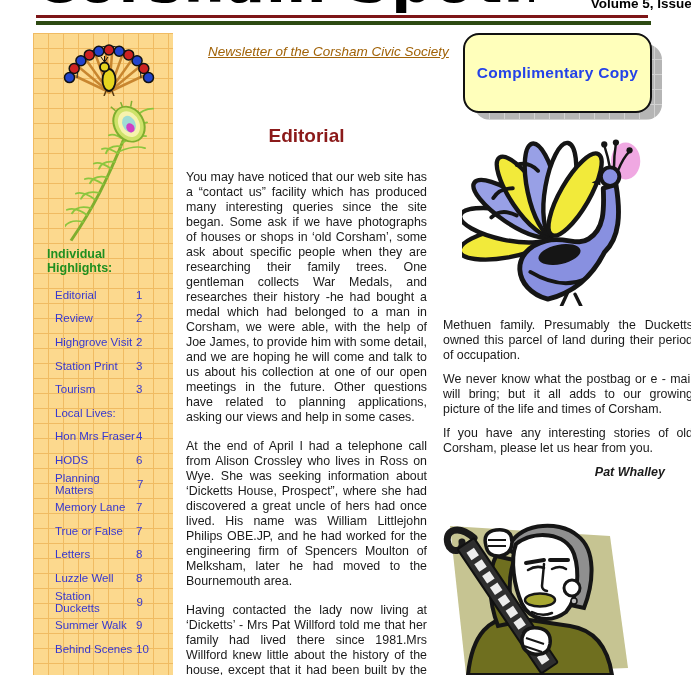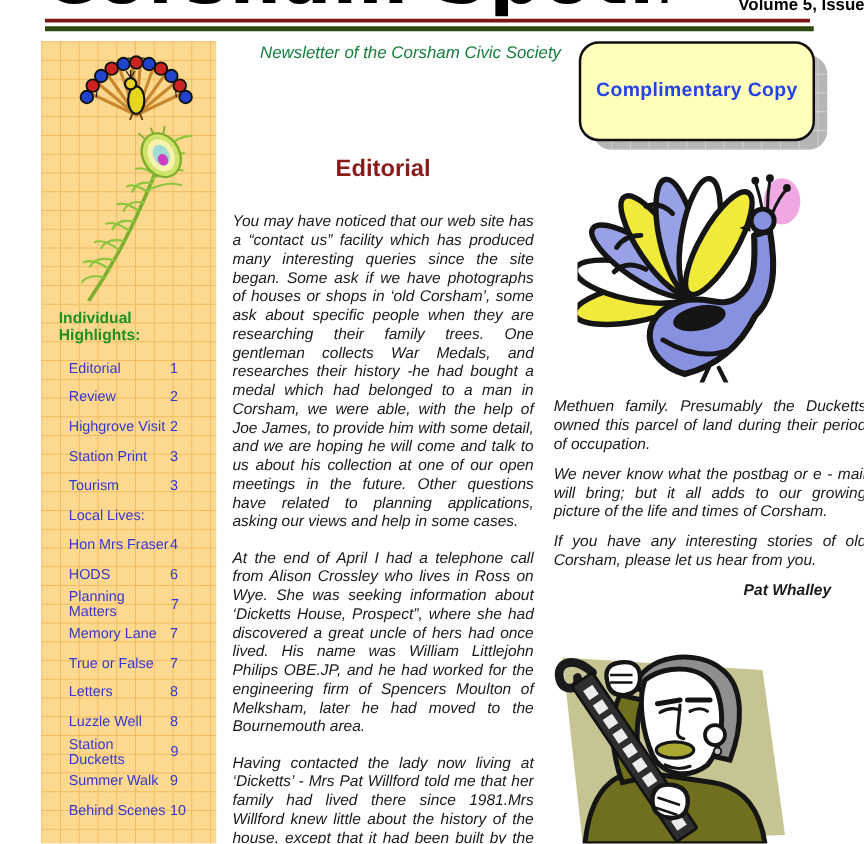--- a/index.html
+++ b/index.html
@@ -7,21 +7,21 @@
     position:relative;width:691px;height:675px;overflow:hidden;background:#ffffff;
     font-family:"Liberation Sans",sans-serif;color:#1a1a1a;padding-left:17px;
   }
   
   .masthead-clip{position:absolute;left:34px;top:0;width:500px;height:13px;overflow:hidden;}
   .masthead-title{display:block;font-size:58px;font-weight:700;line-height:60px;margin-top:-48px;
     color:#000;white-space:nowrap;letter-spacing:1px;font-family:"DejaVu Sans",sans-serif;}
   .issue-label{position:absolute;top:-4px;right:5px;font-size:13.5px;font-weight:700;color:#000;}
   .rule-red{position:absolute;left:36px;top:15px;width:612px;height:3px;background:#7d1517;}
   .rule-green{position:absolute;left:36px;top:21px;width:615px;height:3.5px;background:#2d4a12;}
-  .subtitle{position:absolute;left:208px;top:34px;font-size:13.5px;font-style:italic;color:#15803d;}
+  .subtitle{position:absolute;left:208px;top:44px;font-size:13.5px;font-style:italic;color:#a16207;text-decoration:underline;}
 
   
   .stamp-shadow{position:absolute;left:474px;top:44px;width:188px;height:76px;border-radius:16px;
     background-color:#b5b5b5;
     background-image:linear-gradient(#d2d2d2 1px,transparent 1px),linear-gradient(90deg,#d2d2d2 1px,transparent 1px);
     background-size:15px 15px;}
   .stamp-box{position:absolute;left:463px;top:33px;width:185px;height:76px;border-radius:16px;
     background:#ffffbb;border:2.5px solid #111;display:flex;align-items:center;justify-content:center;}
   .stamp-text{color:#2442e8;font-weight:700;font-size:15.5px;letter-spacing:.3px;}
 
@@ -34,21 +34,21 @@
   .feather-art{position:absolute;left:32px;top:62px;}
   .sb-heading{margin:214px 0 0 14px;font-size:12.5px;font-weight:700;color:#1f8f1f;}
   .toc{margin-top:8px;}
   .toc-row{height:23.6px;display:flex;align-items:center;padding:0 20px 0 22px;
     color:#3737cf;font-size:11.5px;}
   .toc-row .pg{margin-left:auto;width:17px;text-align:left;}
 
   
   .mid-col{position:absolute;left:186px;top:126px;width:241px;}
   .ed-heading{margin:0 0 24px 0;text-align:center;color:#8b1a1a;font-size:19px;line-height:20px;font-weight:700;}
-  .body-text{font-size:12.4px;line-height:15px;text-align:justify;margin:0 0 14px 0;font-style:italic;}
+  .body-text{font-size:12.4px;line-height:15px;text-align:justify;margin:0 0 14px 0;}
 
   
   .bird-art{position:absolute;left:462px;top:126px;}
   .right-col{position:absolute;left:443px;top:318px;width:250px;}
   .right-col .body-text{margin:0 0 9px 0;}
   .signature{margin-top:1px;text-align:right;padding-right:28px;font-size:12.5px;font-weight:700;font-style:italic;}
   .person-art{position:absolute;left:438px;top:516px;}
 </style>
 </head>
 <body>

